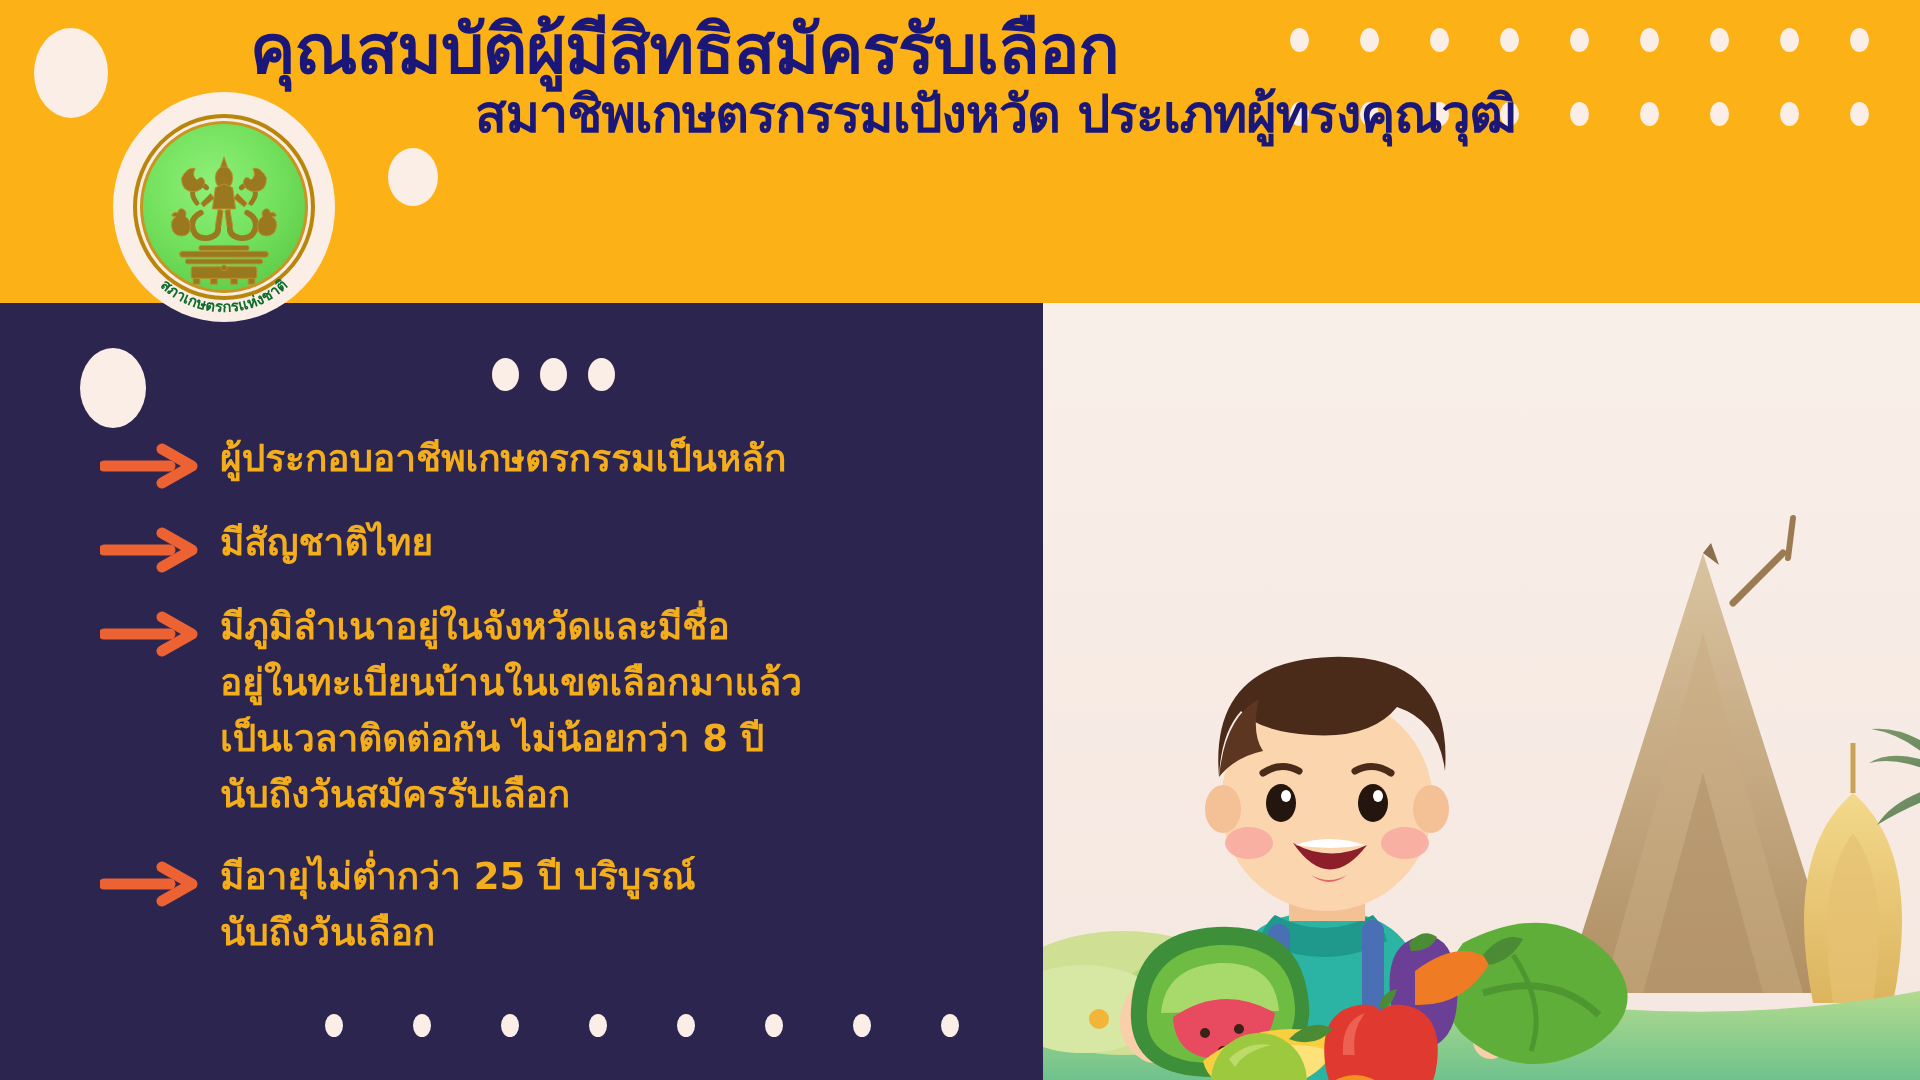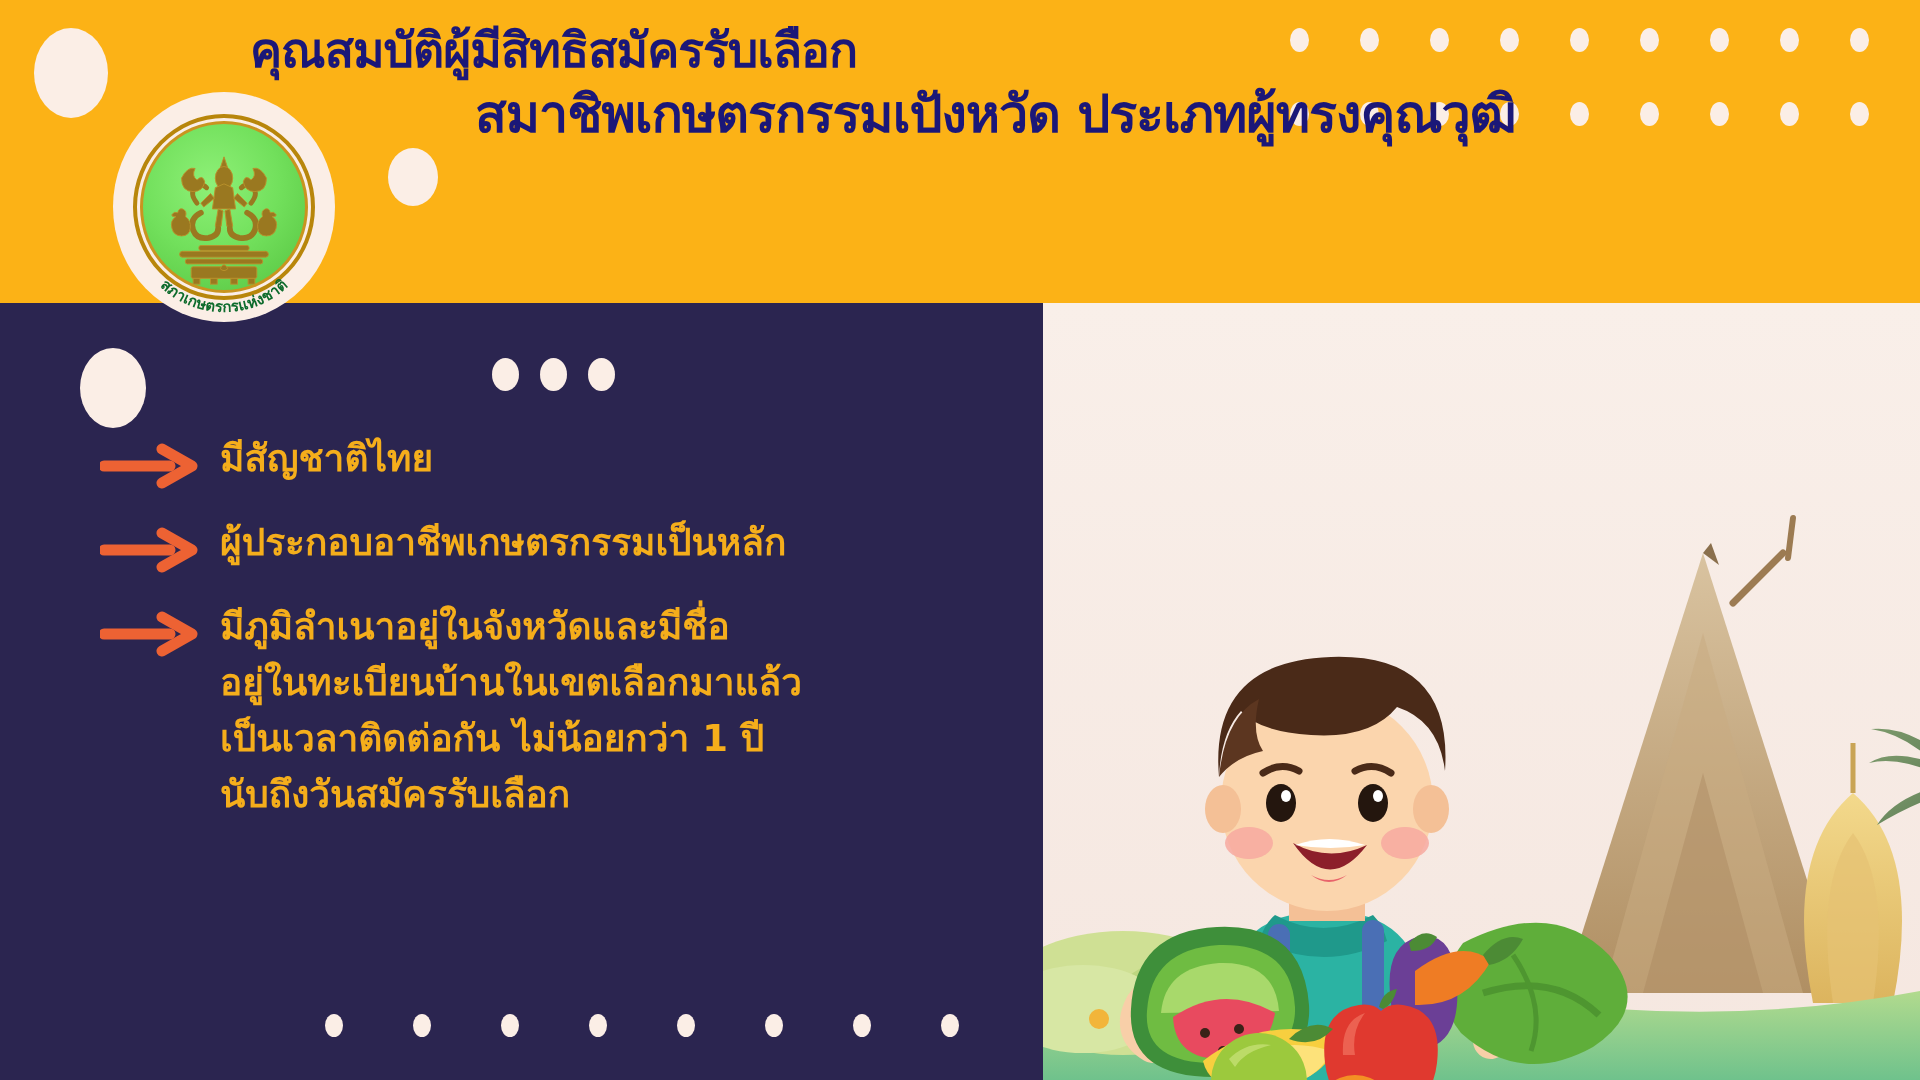--- a/index.html
+++ b/index.html
@@ -79,21 +79,21 @@
     z-index:20; pointer-events:none;
   }
   .headline .ln {
     color:#1b1778;
     font-family:"DejaVu Sans", sans-serif;
     font-weight:bold;
     letter-spacing:-1px;
     white-space:nowrap;
   }
   .headline .ln1 {
-    font-size:48px; line-height:64px;
+    font-size:68px; line-height:64px;
     padding-left:250px;
   }
   .headline .ln2 {
     font-size:52px; line-height:64px;
     padding-left:475px;
   }
 
   
   .left-panel {
     position:absolute; left:0; top:303px;
@@ -249,38 +249,46 @@
         <i style="left: 528px;"></i>
         <i style="left: 616px;"></i>
       </div>
 
     <div class="list" id="list">
         <div class="bullet">
           <div class="arrow"><svg viewBox="0 0 98 46" width="98" height="46">
               <line x1="4" y1="23" x2="70" y2="23" stroke="#ed6233" stroke-width="11" stroke-linecap="round"></line>
               <path d="M62 6 L92 23 L62 40" fill="none" stroke="#ed6233" stroke-width="11" stroke-linecap="round" stroke-linejoin="round"></path>
             </svg></div>
-          <div class="btxt">มีสัญชาติไทย</div>
+          <div class="btxt">ผู้ประกอบอาชีพเกษตรกรรมเป็นหลัก</div>
         </div>
         <div class="bullet">
           <div class="arrow"><svg viewBox="0 0 98 46" width="98" height="46">
               <line x1="4" y1="23" x2="70" y2="23" stroke="#ed6233" stroke-width="11" stroke-linecap="round"></line>
               <path d="M62 6 L92 23 L62 40" fill="none" stroke="#ed6233" stroke-width="11" stroke-linecap="round" stroke-linejoin="round"></path>
             </svg></div>
-          <div class="btxt">ผู้ประกอบอาชีพเกษตรกรรมเป็นหลัก</div>
+          <div class="btxt">มีสัญชาติไทย</div>
         </div>
         <div class="bullet">
           <div class="arrow"><svg viewBox="0 0 98 46" width="98" height="46">
               <line x1="4" y1="23" x2="70" y2="23" stroke="#ed6233" stroke-width="11" stroke-linecap="round"></line>
               <path d="M62 6 L92 23 L62 40" fill="none" stroke="#ed6233" stroke-width="11" stroke-linecap="round" stroke-linejoin="round"></path>
             </svg></div>
           <div class="btxt">มีภูมิลำเนาอยู่ในจังหวัดและมีชื่อ
 อยู่ในทะเบียนบ้านในเขตเลือกมาแล้ว
-เป็นเวลาติดต่อกัน ไม่น้อยกว่า 1 ปี
+เป็นเวลาติดต่อกัน ไม่น้อยกว่า 8 ปี
 นับถึงวันสมัครรับเลือก</div>
+        </div>
+        <div class="bullet">
+          <div class="arrow"><svg viewBox="0 0 98 46" width="98" height="46">
+              <line x1="4" y1="23" x2="70" y2="23" stroke="#ed6233" stroke-width="11" stroke-linecap="round"></line>
+              <path d="M62 6 L92 23 L62 40" fill="none" stroke="#ed6233" stroke-width="11" stroke-linecap="round" stroke-linejoin="round"></path>
+            </svg></div>
+          <div class="btxt">มีอายุไม่ต่ำกว่า 25 ปี บริบูรณ์
+นับถึงวันเลือก</div>
         </div>
       </div>
   </div>
 
   <div class="art-panel">
     <svg class="art-svg" viewBox="0 0 877 777">
       <defs>
         <linearGradient id="gsky" x1="0" y1="0" x2="0" y2="1">
           <stop offset="0%" stop-color="#f9efe9"></stop>
           <stop offset="100%" stop-color="#f5e7e0"></stop>

